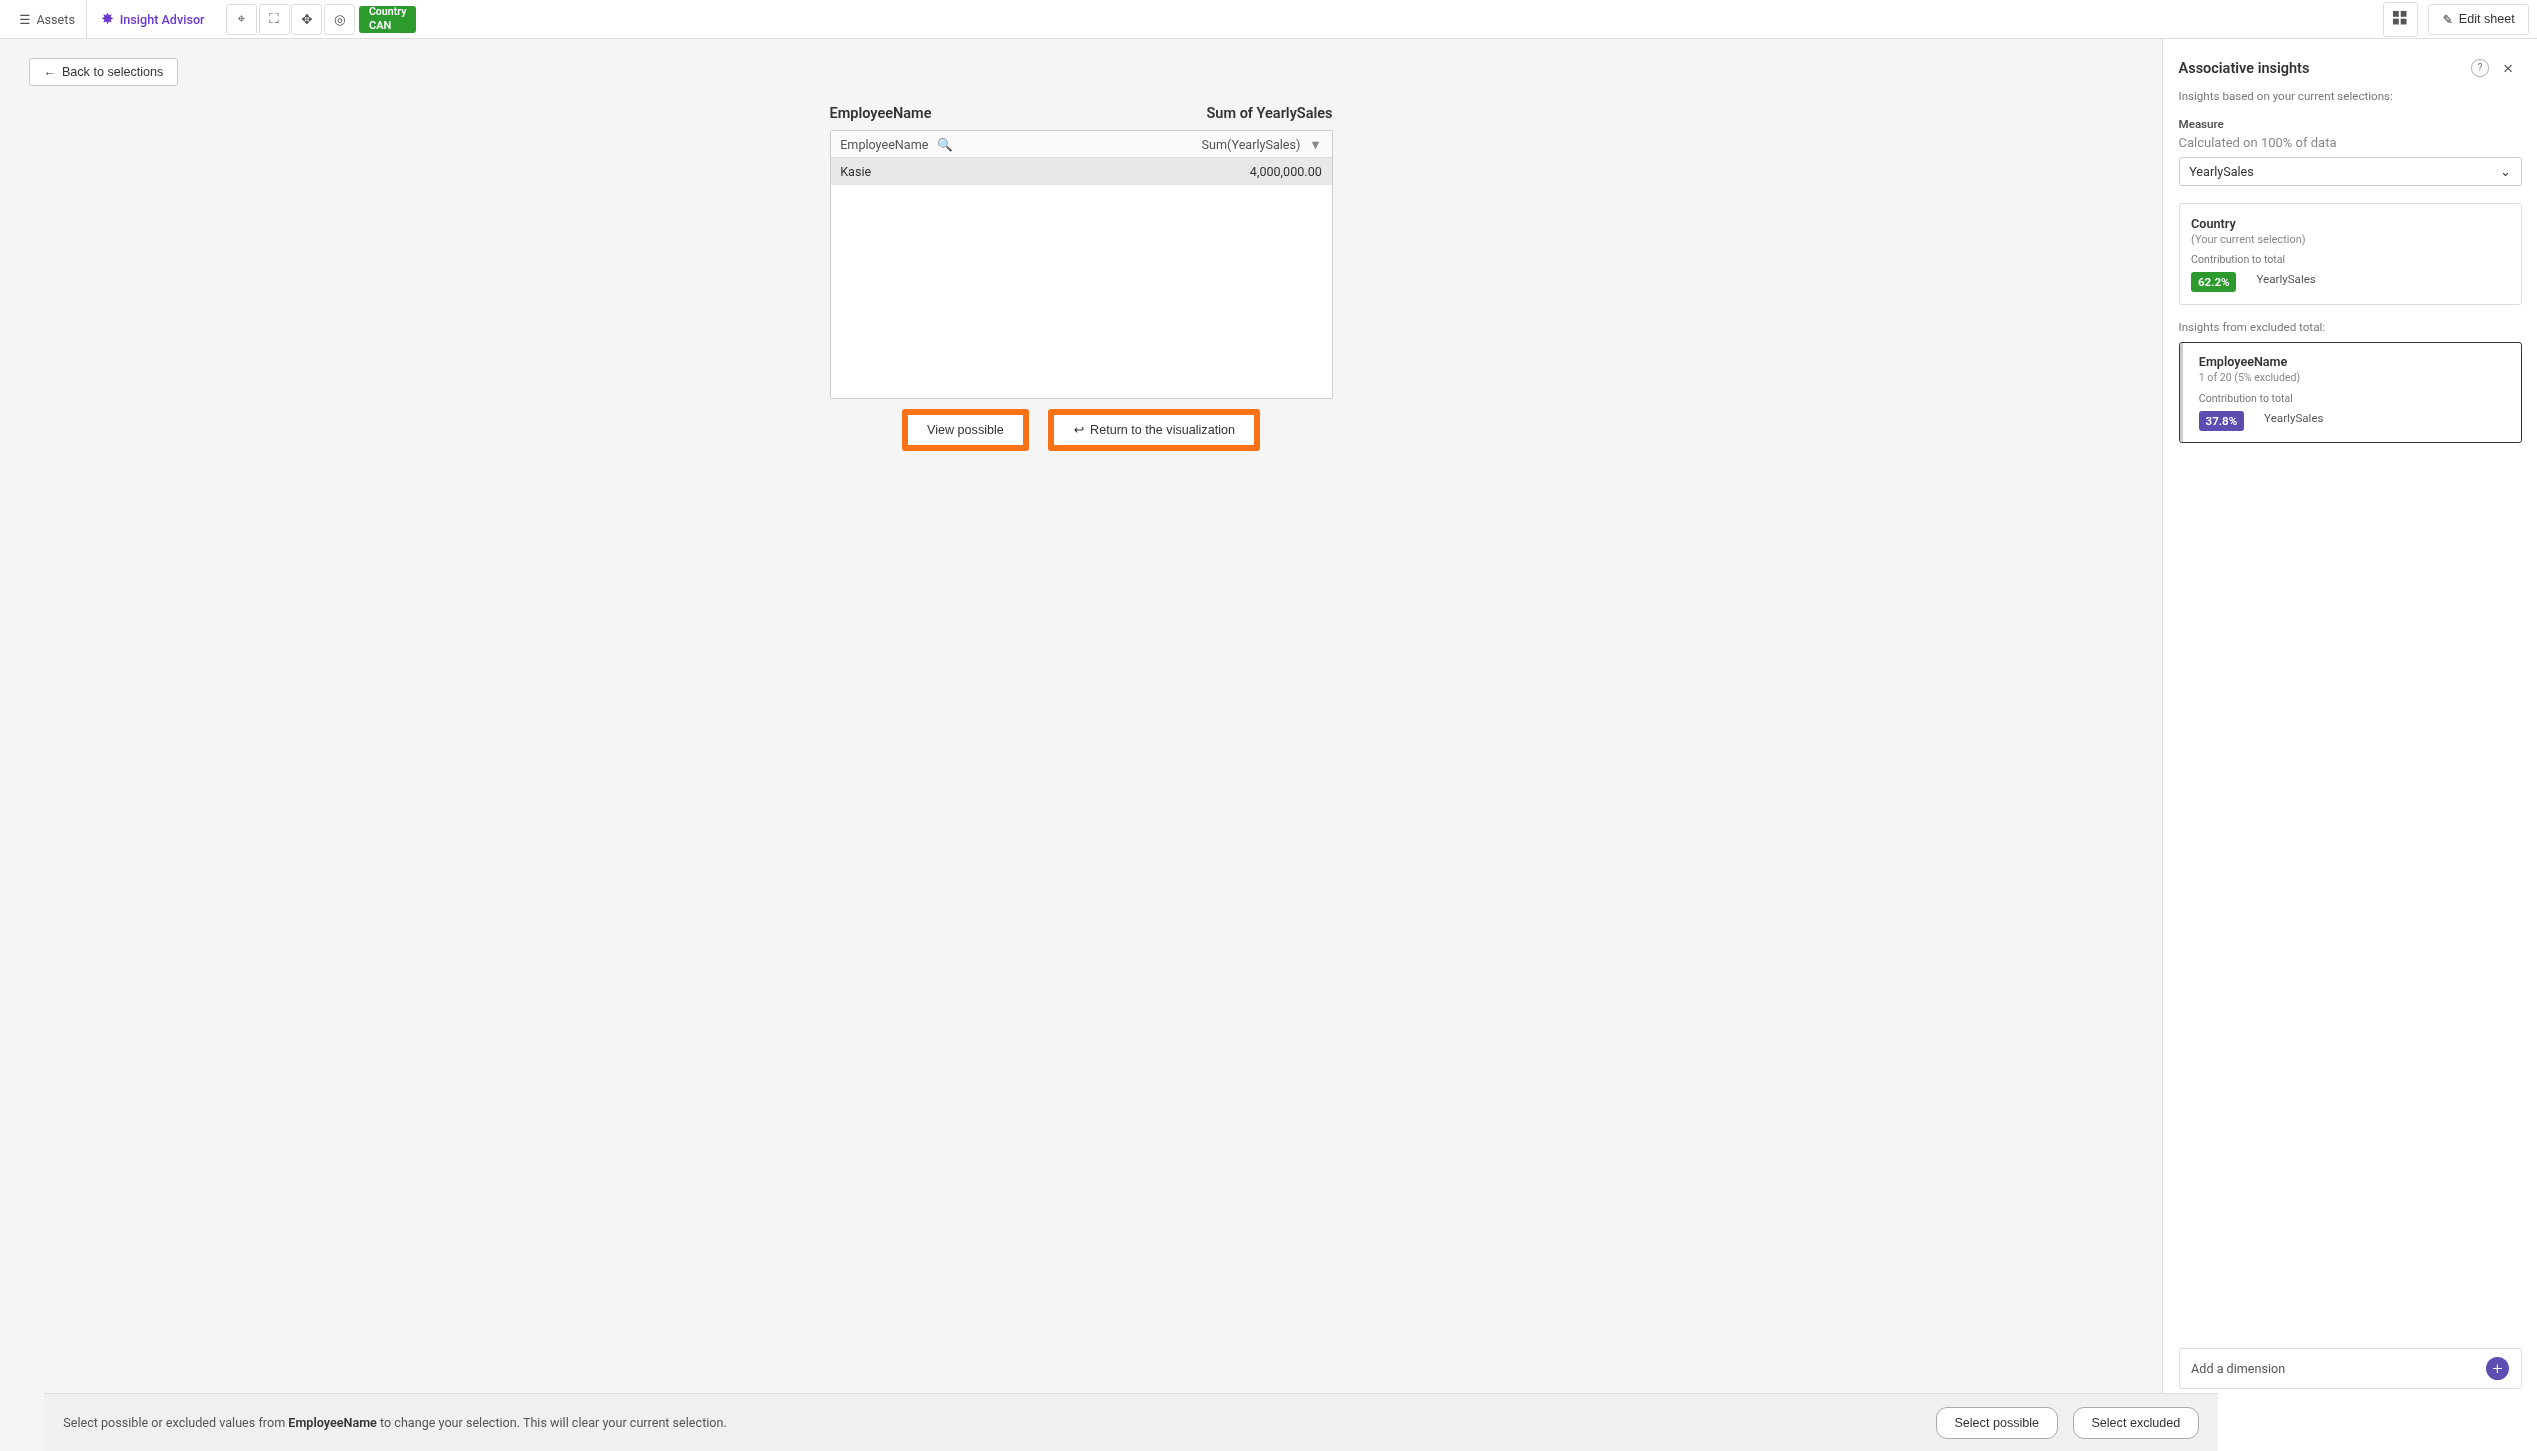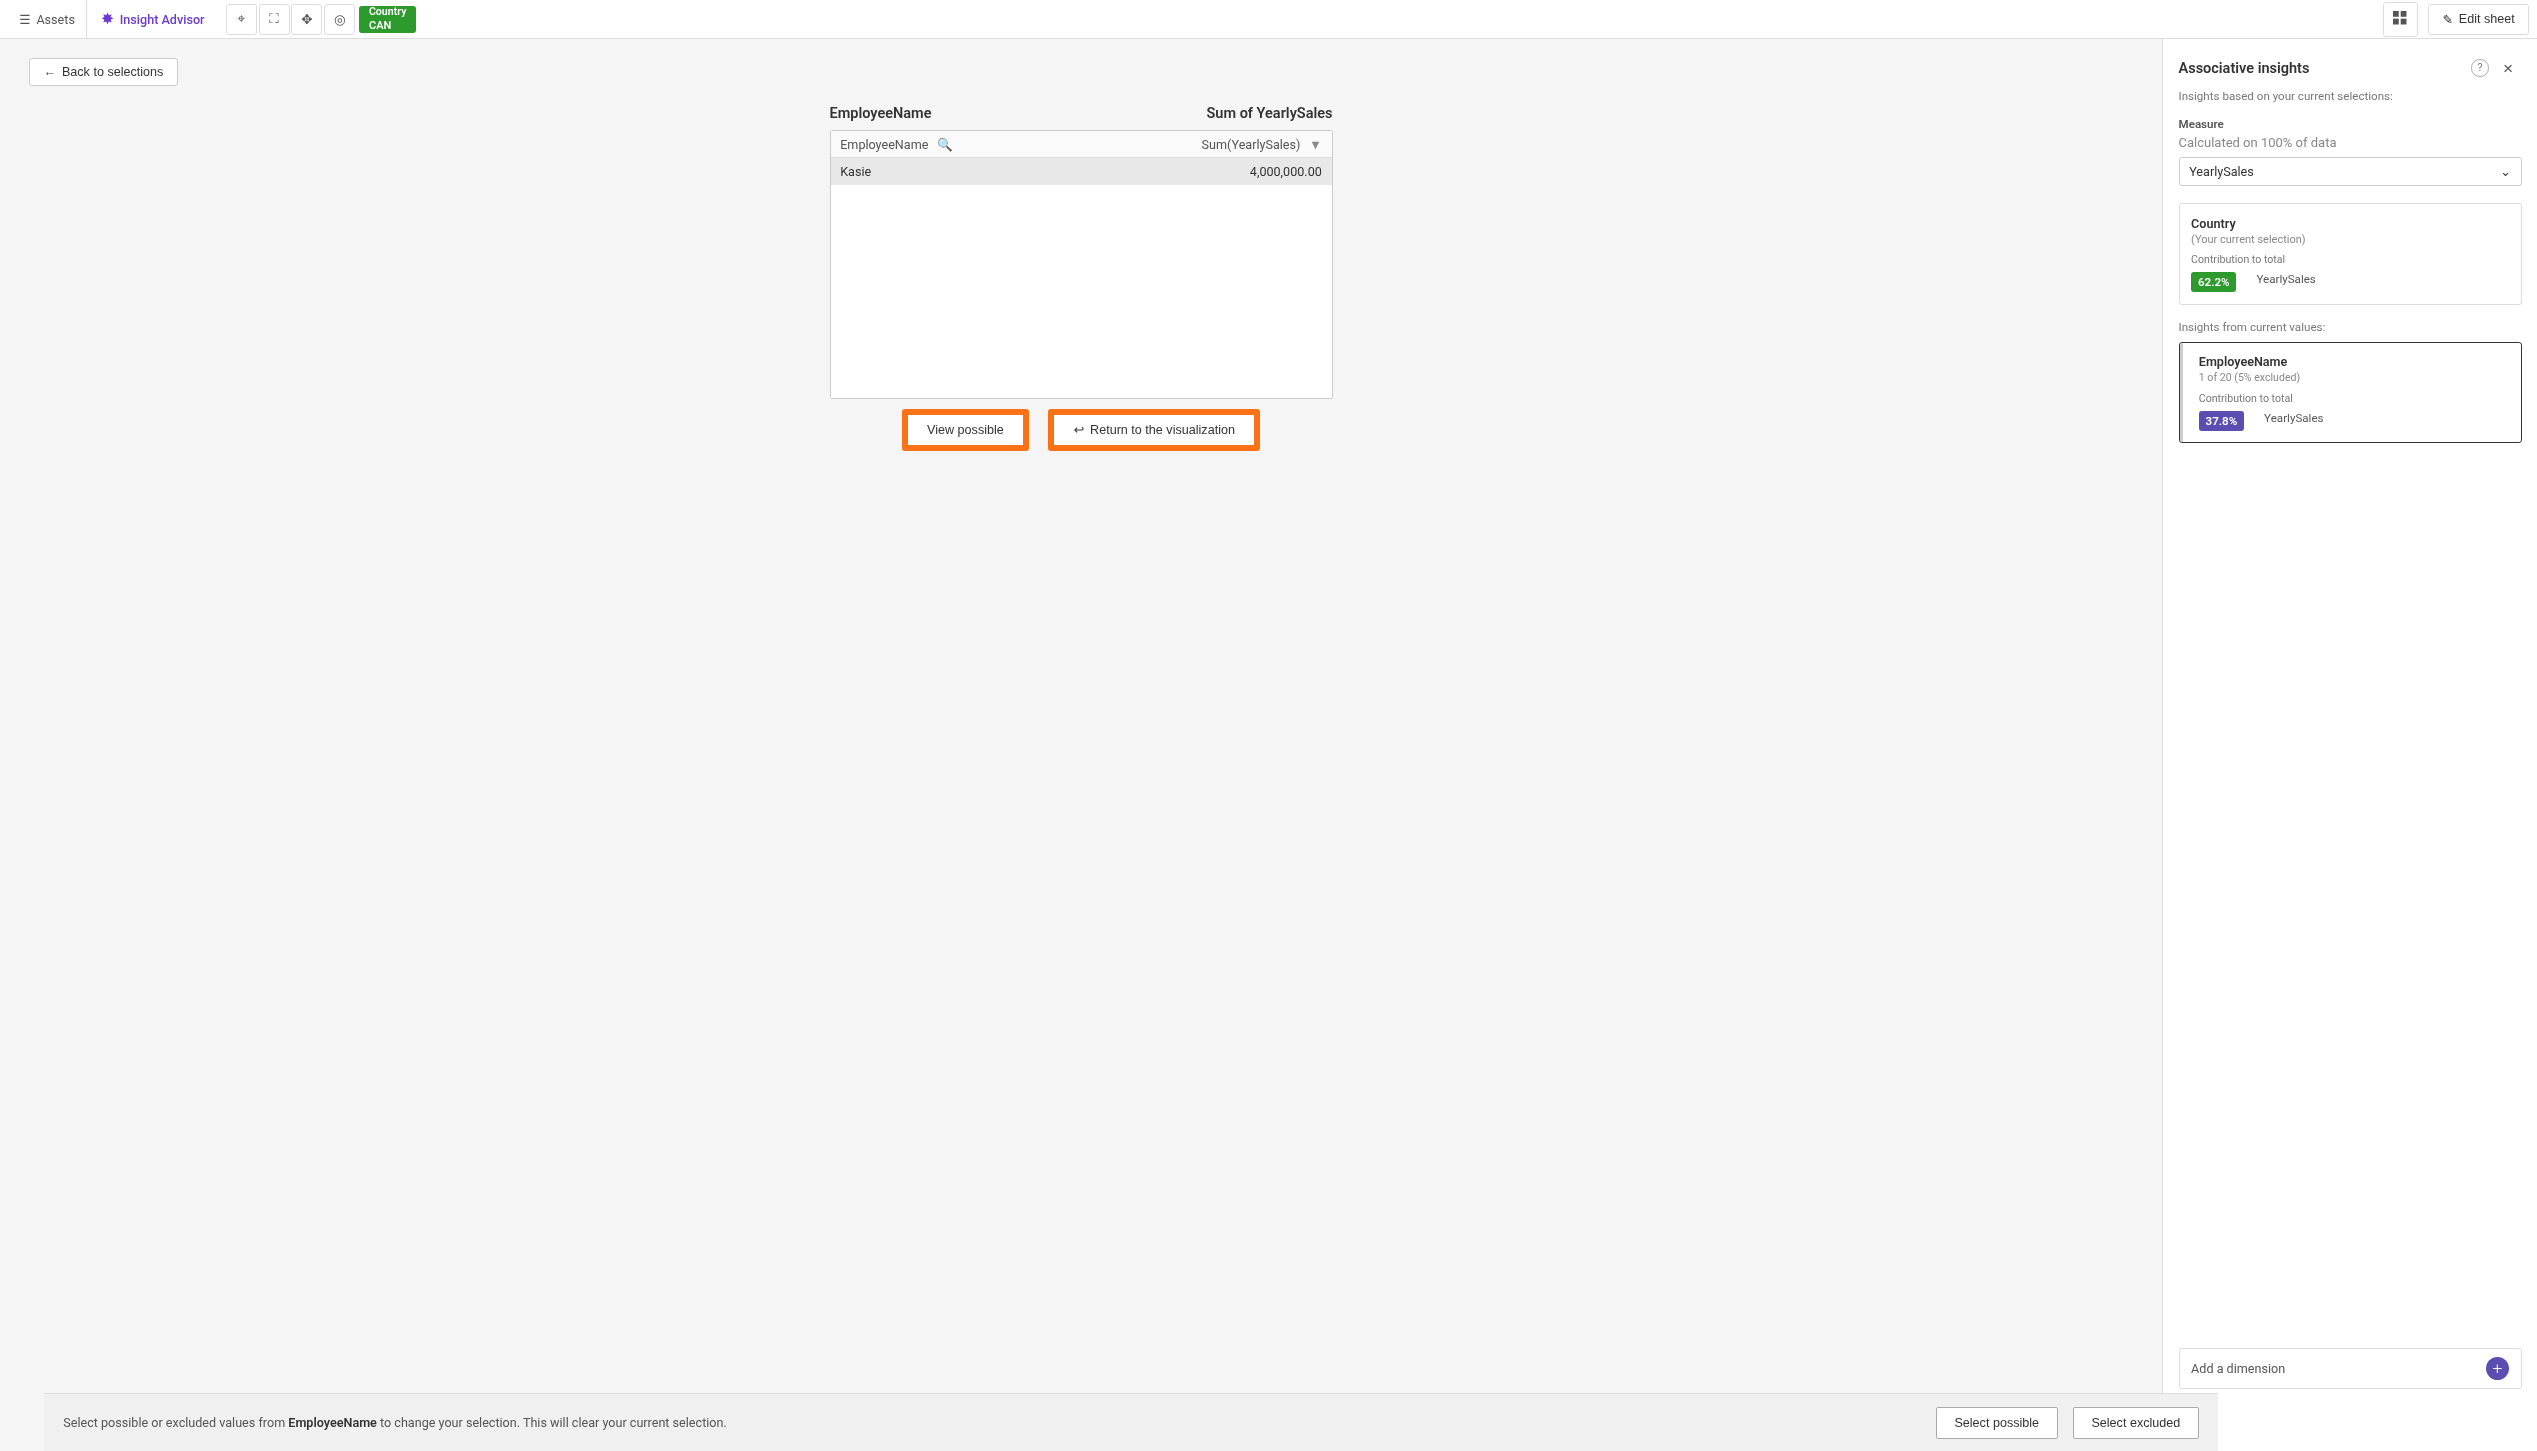--- a/index.html
+++ b/index.html
@@ -242,21 +242,21 @@
       color: #555;
     }
     .bottom-bar-text strong {
       font-weight: 600;
       color: #333;
     }
     .bottom-bar-btn {
       padding: 7.7px 17.4px;
       border: 1px solid #aaa;
       background: #fff;
-      border-radius: 2px;
+      border-radius: 11px;
       cursor: pointer;
       font-size: 12.6px;
       color: #333;
     }
 
     
     .sidebar {
       width: 375px;
       background: #fff;
       border-left: 1px solid #ddd;
@@ -568,21 +568,21 @@
     <div class="insight-card">
       <div class="insight-card-title">Country</div>
       <div class="insight-card-sub">(Your current selection)</div>
       <div class="insight-card-label">Contribution to total</div>
       <div class="contribution-row">
         <span class="contribution-badge badge-green">62.2%</span>
         <span class="contribution-field">YearlySales</span>
       </div>
     </div>
 
-    <div class="excluded-section-label">Insights from current values:</div>
+    <div class="excluded-section-label">Insights from excluded total:</div>
 
     <div class="excluded-card">
       <div class="excluded-bar-indicator"></div>
       <div style="padding-left:7.7px;">
         <div class="excluded-card-title">EmployeeName</div>
         <div class="excluded-card-sub">1 of 20 (5% excluded)</div>
         <div class="excluded-card-label">Contribution to total</div>
         <div class="contribution-row">
           <span class="contribution-badge badge-purple">37.8%</span>
           <span class="contribution-field">YearlySales</span>

